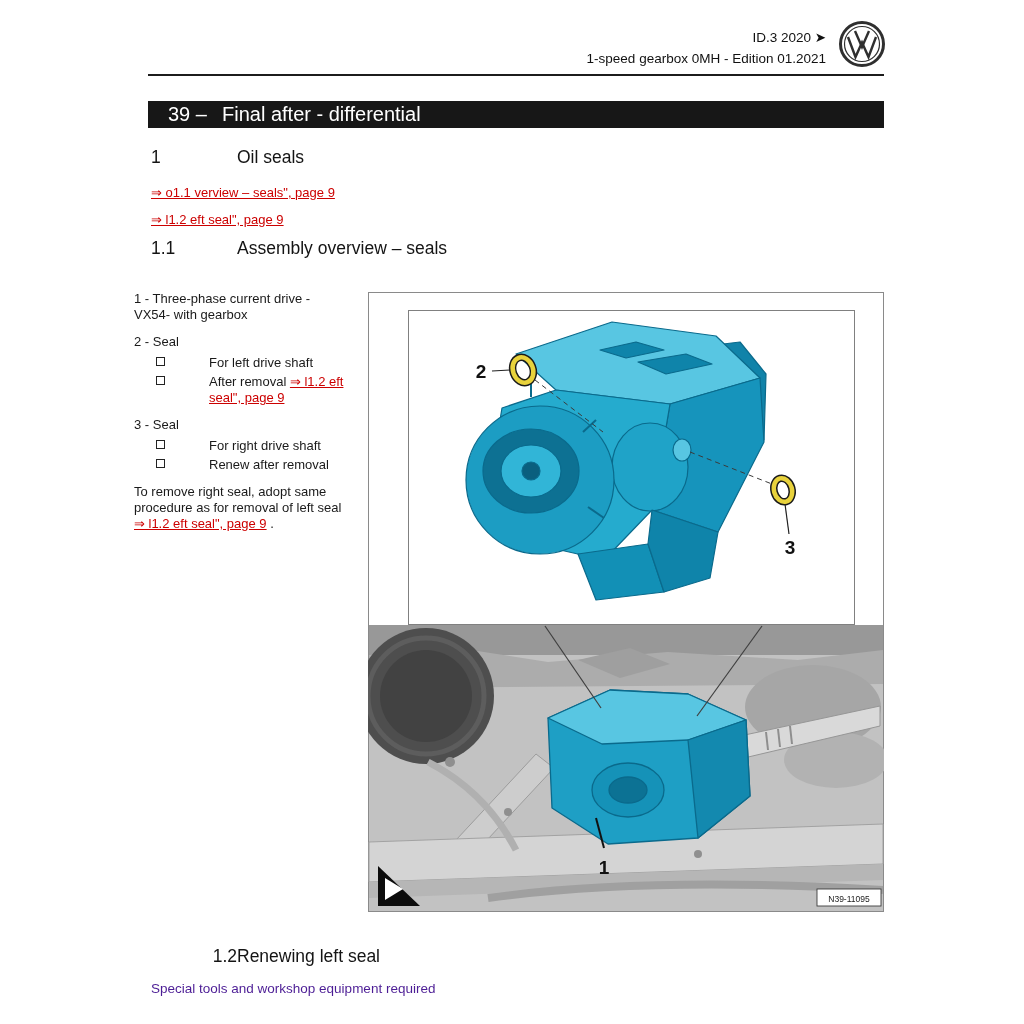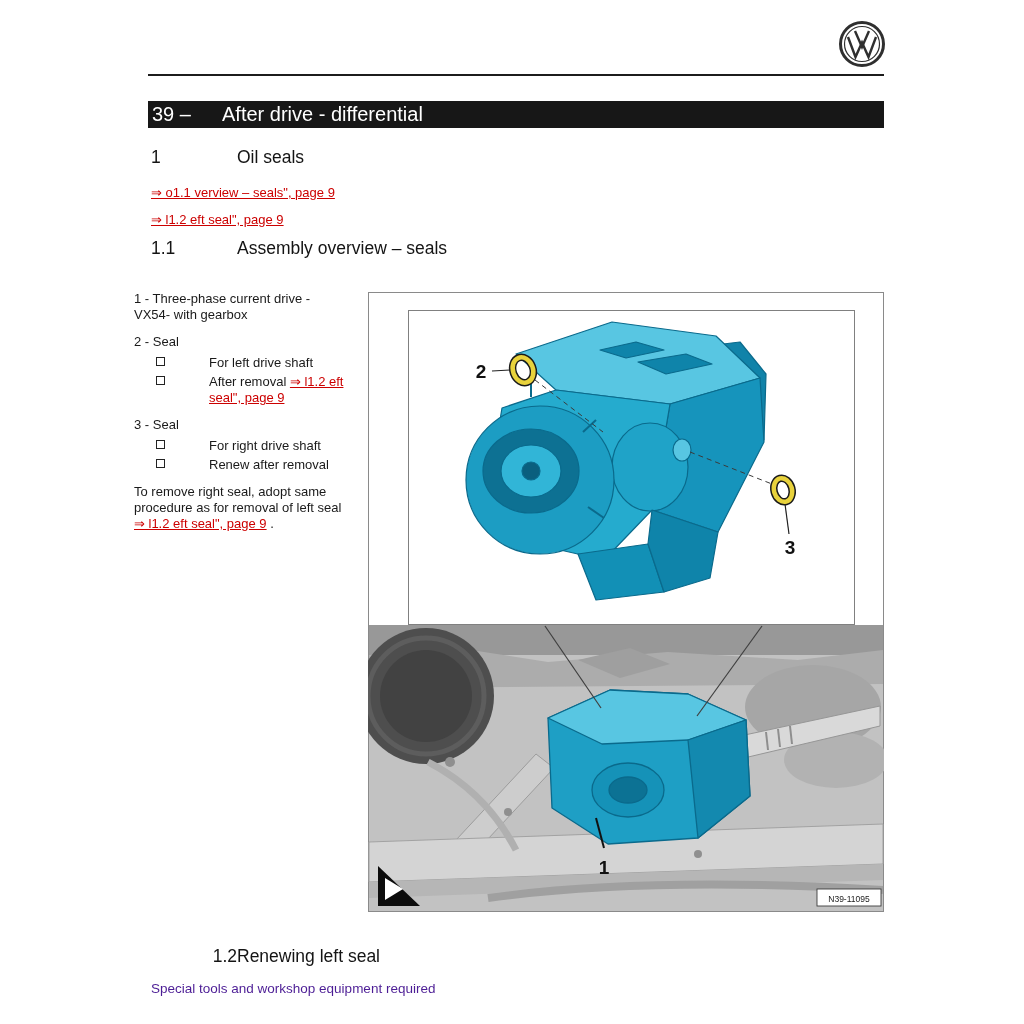--- a/index.html
+++ b/index.html
@@ -13,21 +13,21 @@
 
   
   .header-text { position:absolute; top:27px; right:198px; text-align:right;
     font-size:13.5px; line-height:21px; color:#111; }
   .vw-logo { position:absolute; top:20px; right:138px; }
   .rule { position:absolute; top:74px; left:148px; right:140px; height:2px; background:#1c1c1c; }
 
   
   .section-bar { position:absolute; top:101px; left:148px; right:140px; height:27px;
     background:#171717; color:#ffffff; display:flex; align-items:center; font-size:20px; }
-  .section-bar .num { width:74px; padding-left:4px; flex:none; }
+  .section-bar .num { width:74px; padding-left:20px; flex:none; }
 
   
   .heading { position:absolute; left:151px; display:flex; font-size:17.5px; color:#141414; }
   .heading .hnum { width:86px; flex:none; }
   #h1  { top:147px; }
   #h11 { top:238px; }
   #h12 { top:946px;text-align:right; }
 
   
   .xref { position:absolute; left:151px; font-size:13px; }
@@ -50,31 +50,35 @@
     fill:#111; text-anchor:middle; }
   .figid { font-family:"Liberation Sans", sans-serif; font-size:8.5px; fill:#222; text-anchor:middle; }
 
   .footer-line { position:absolute; left:151px; top:981px; font-size:13.5px; color:#4c1d95; }
 </style>
 </head>
 <body>
 
 <div class="page">
 
+  <div class="header-text">
+    <div>ID.3 2020 ➤</div>
+    <div>1-speed gearbox 0MH - Edition 01.2021</div>
+  </div>
   <svg class="vw-logo" width="48" height="48" viewBox="0 0 48 48">
     <circle cx="24" cy="24" r="21.5" fill="#ffffff" stroke="#2f2f2f" stroke-width="3"></circle>
     <circle cx="24" cy="24" r="17.5" fill="none" stroke="#2f2f2f" stroke-width="1.2"></circle>
     <path d="M 17 11 L 24 27 L 31 11" fill="none" stroke="#2f2f2f" stroke-width="2.4"></path>
     <path d="M 10 17 L 17.5 37 L 24 22.5 L 30.5 37 L 38 17" fill="none" stroke="#2f2f2f" stroke-width="2.4"></path>
   </svg>
   <div class="rule"></div>
 
   <div class="section-bar">
     <span class="num">39 –</span>
-    <span>After drive - differential</span>
+    <span>Final after - differential</span>
   </div>
 
   <div class="heading" id="h1">
     <span class="hnum">1</span>
     <span>Oil seals</span>
   </div>
 
   <div class="xref" id="link1">
     <a class="redlink">⇒ o1.1 verview – seals", page 9</a>
   </div>

